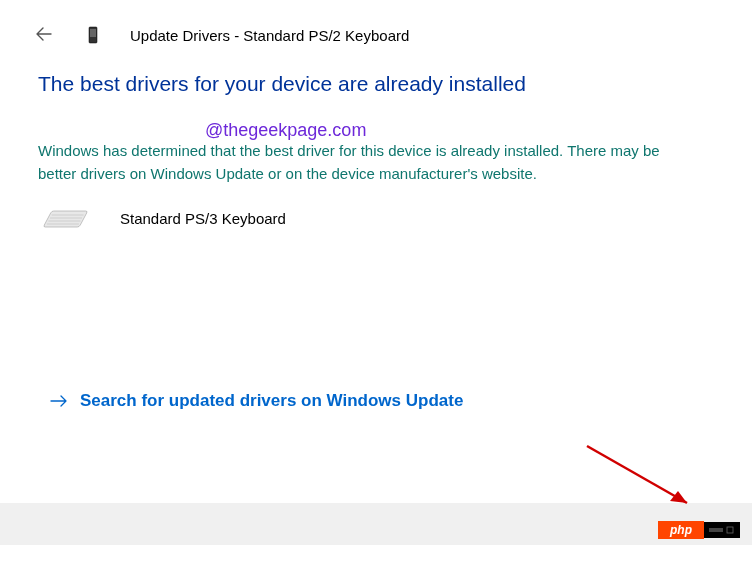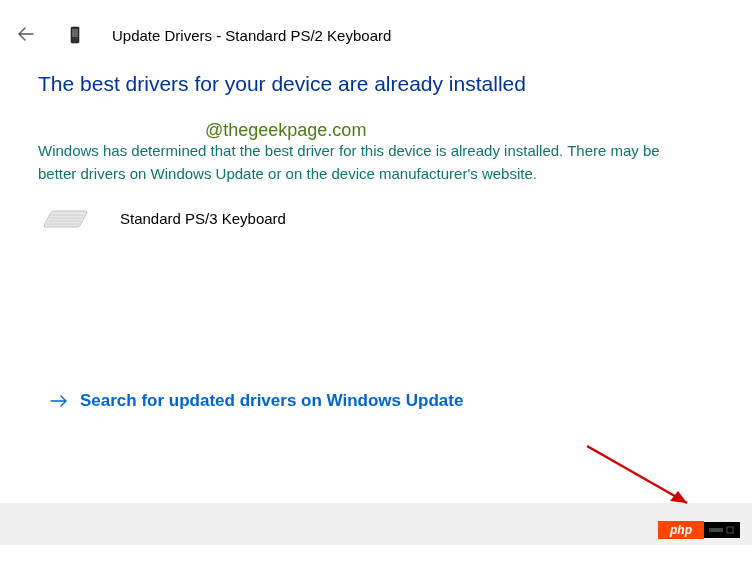--- a/index.html
+++ b/index.html
@@ -11,21 +11,21 @@
     body {
       background: #ffffff;
       width: 752px;
       height: 563px;
       position: relative;
       overflow: hidden;
     }
     .header-bar {
       display: flex;
       align-items: center;
-      padding: 26px 18px 10px 18px;
+      padding: 26px 18px 10px 36px;
       gap: 32px;
     }
     .back-arrow {
       color: #333;
       font-size: 16px;
       cursor: pointer;
       line-height: 1;
     }
     .device-icon {
       width: 10px;
@@ -43,21 +43,21 @@
     .headline {
       color: #003399;
       font-size: 21px;
       font-weight: 400;
       margin-bottom: 44px;
     }
     .watermark {
       position: absolute;
       left: 205px;
       top: 120px;
-      color: #4d7c0f;
+      color: #6d28d9;
       font-size: 18px;
       font-weight: 400;
       pointer-events: none;
     }
     .description {
       color: #0f766e;
       font-size: 15px;
       line-height: 1.5;
       margin-bottom: 18px;
       max-width: 660px;

